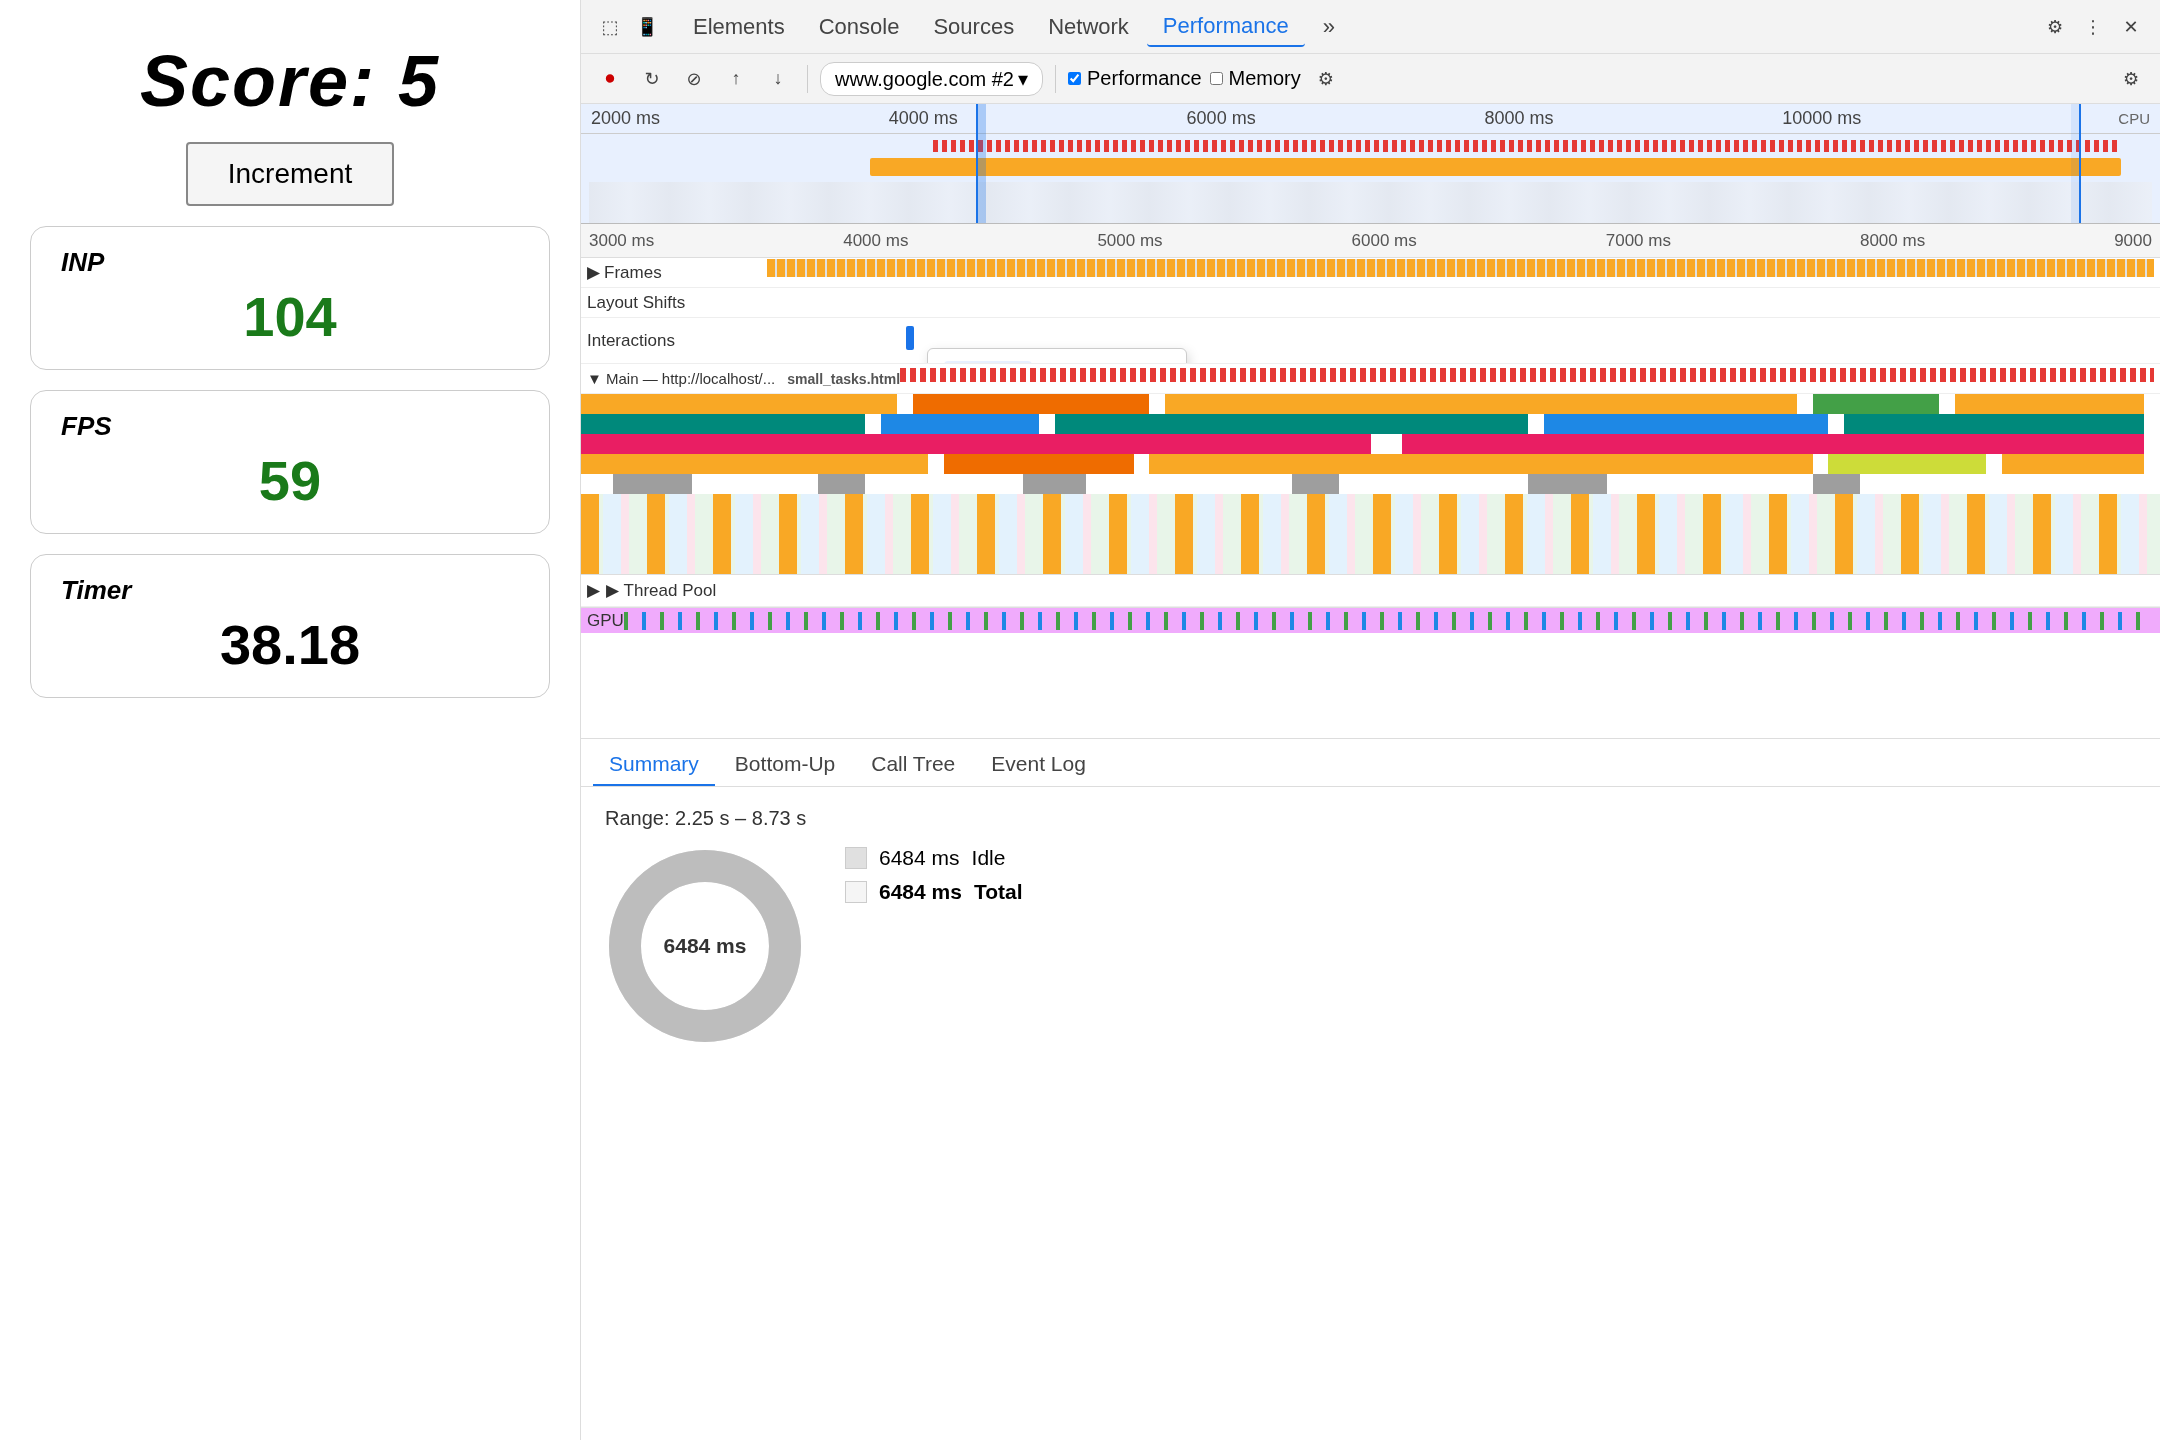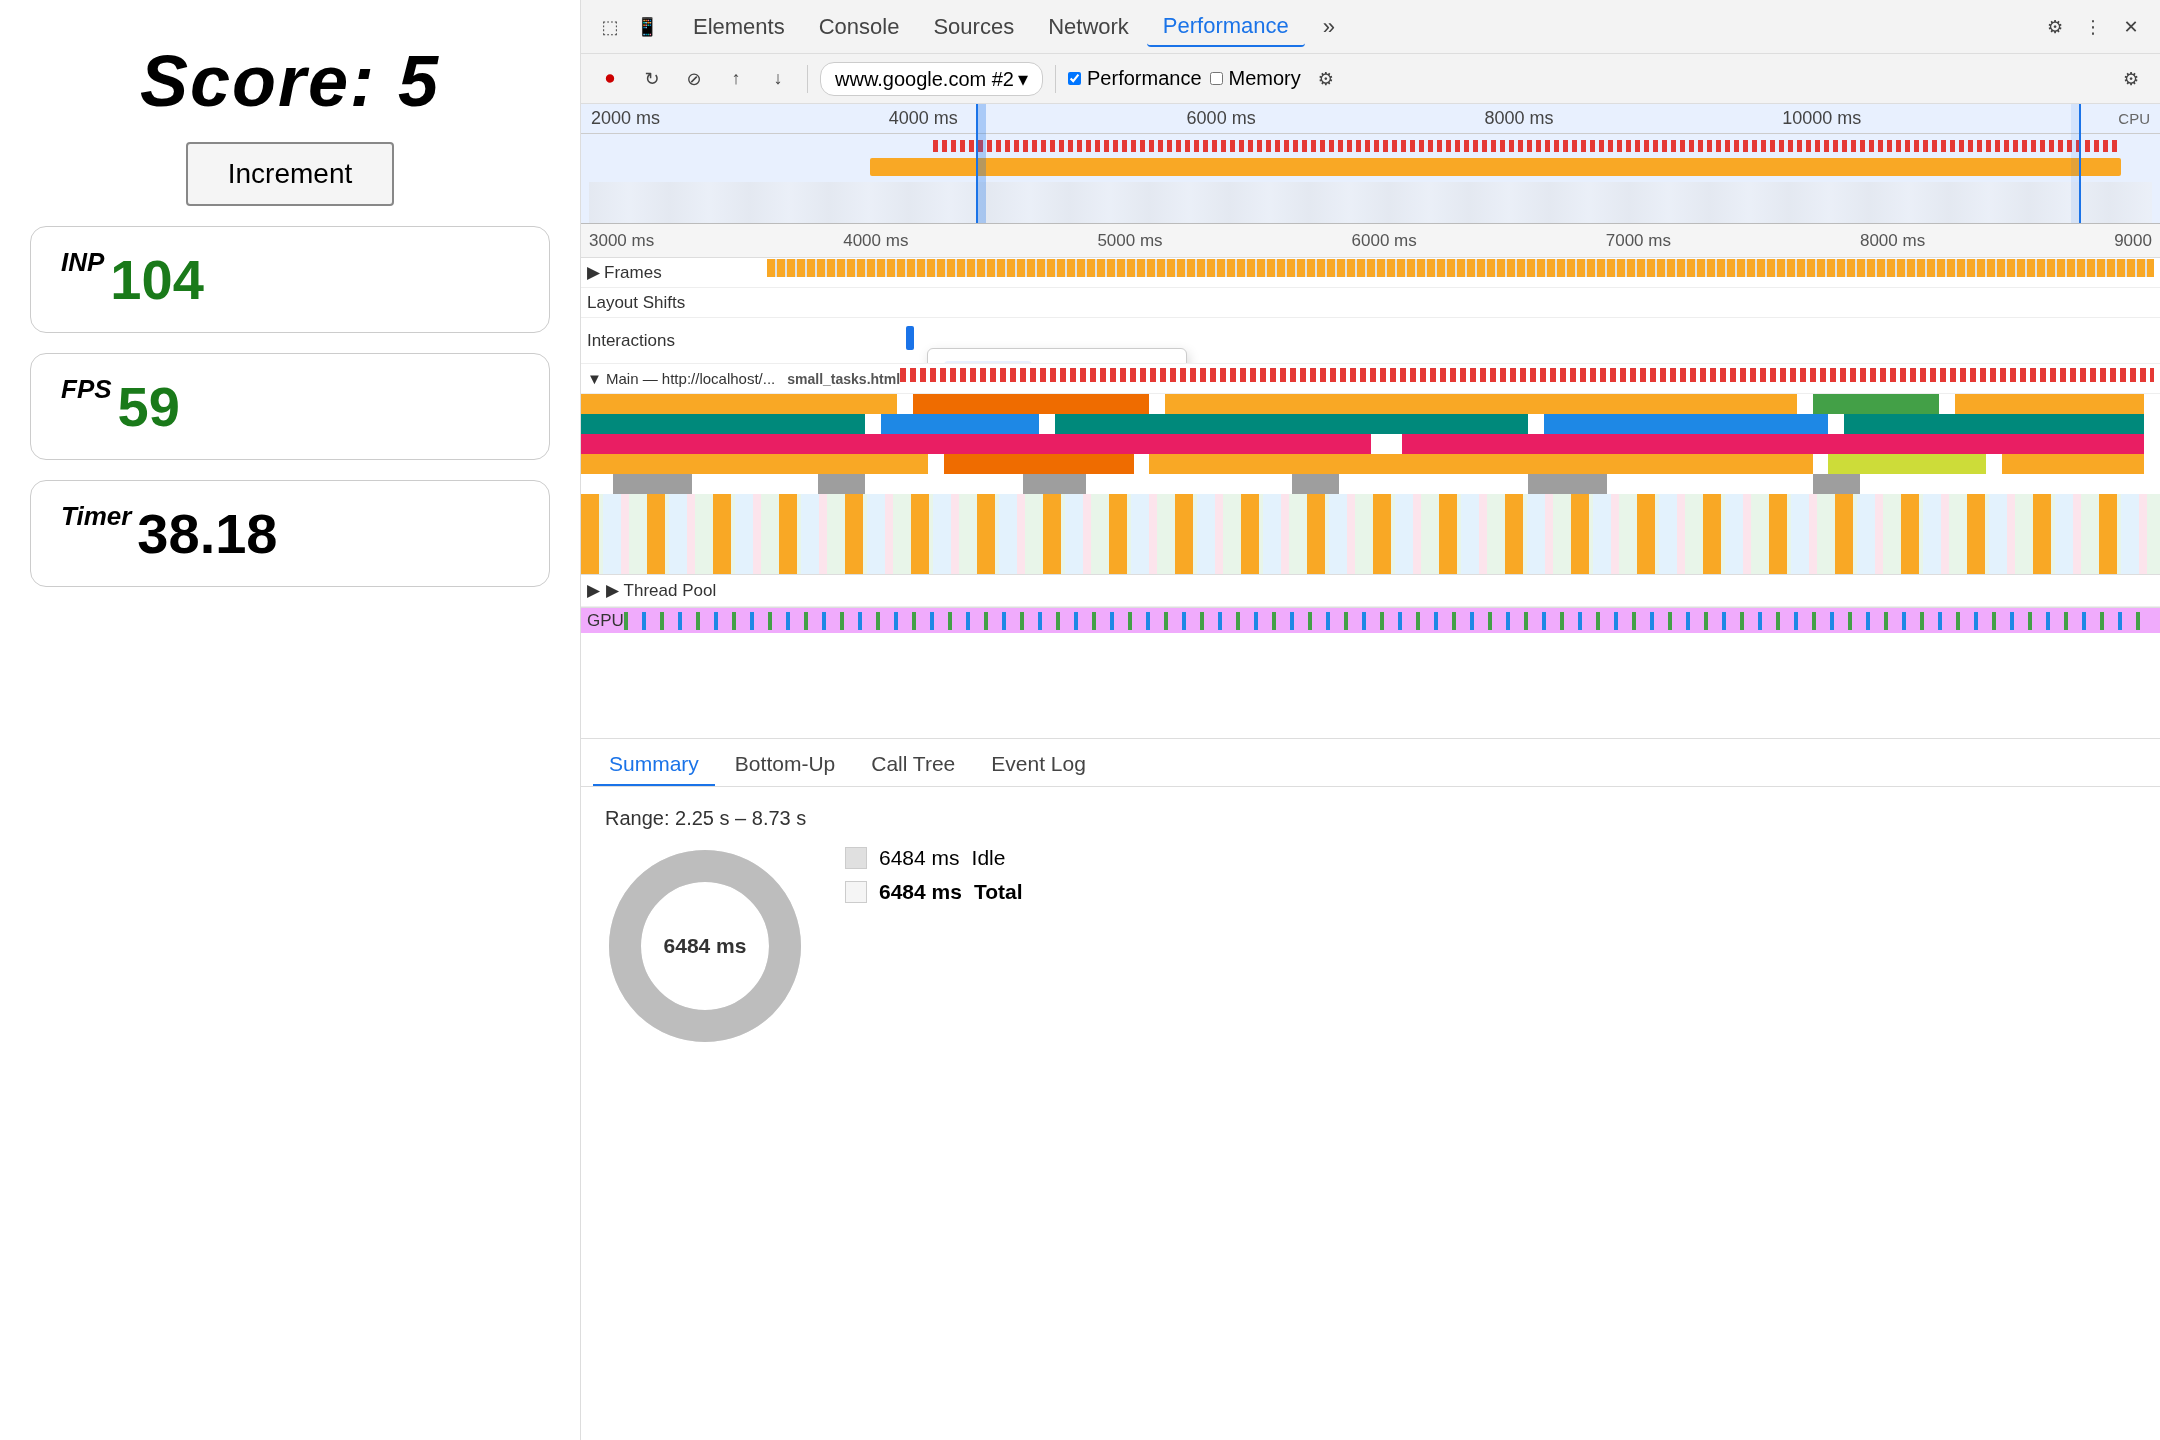--- a/index.html
+++ b/index.html
@@ -38,21 +38,21 @@
       cursor: pointer;
       border-radius: 4px;
     }
 
     .metric-card {
       width: 100%;
       border: 1px solid #ccc;
       border-radius: 16px;
       padding: 20px 30px;
       display: flex;
-      flex-direction: row;
+      flex-direction: column;
       gap: 6px;
     }
 
     .metric-label {
       font-size: 26px;
       font-style: italic;
       font-weight: 700;
       color: #000;
     }
 

